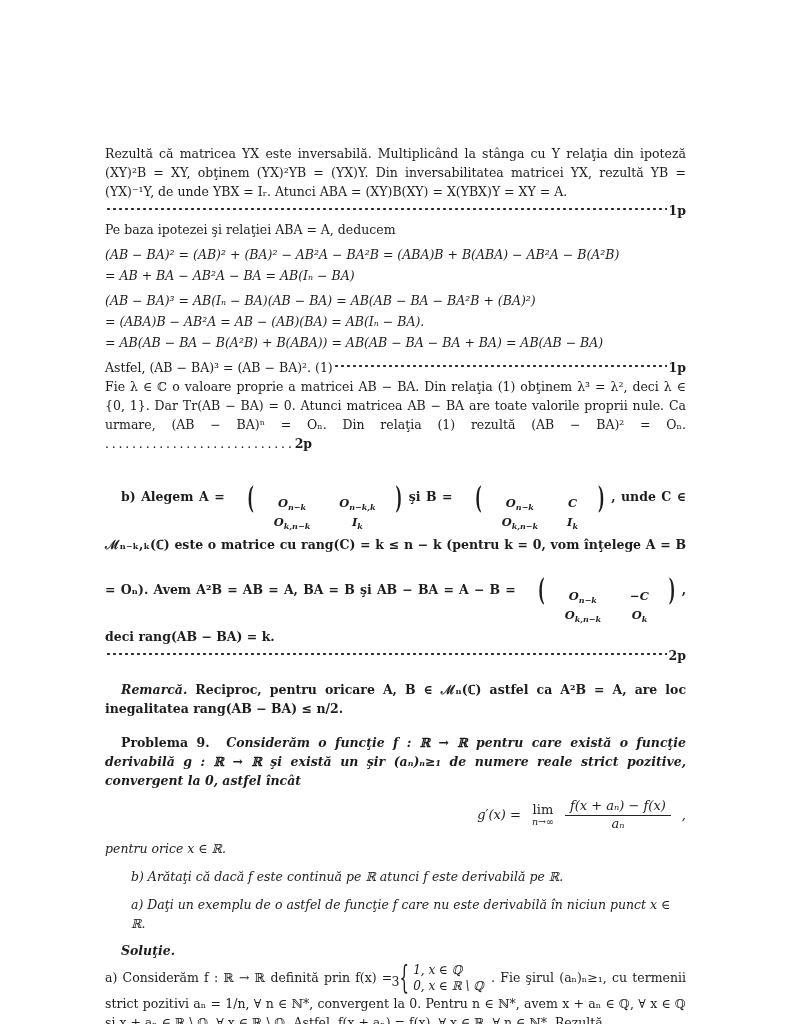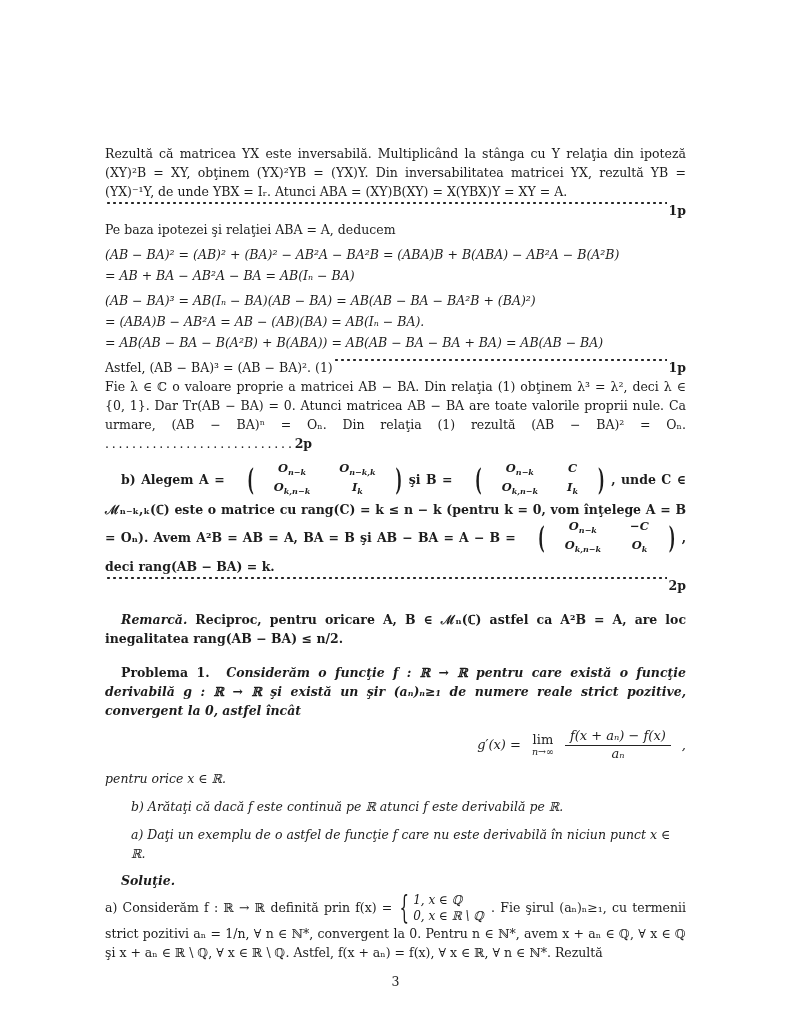--- a/index.html
+++ b/index.html
@@ -6,38 +6,38 @@
   body {
     width:791px; height:1024px; background:#ffffff; color:#1c1c1c;
     font-family:"DejaVu Serif","Liberation Serif",serif;
     font-size:12.5px; line-height:19px; position:relative; overflow:hidden;
   }
   .content { position:absolute; left:105px; width:581px; top:144px; text-align:justify; }
   p, .block { margin:0; }
   .it { font-style:italic; }
   .eq { font-style:italic; margin:2px 0; }
   .eqgroup { margin:6px 0; }
-  .leader { display:flex; align-items:flex-start; }
+  .leader { display:flex; align-items:center; }
   .leader .txt { white-space:nowrap; }
   .dotfill {
     flex:1; height:4px; margin:0 2px 3px 2px;
     background-image:radial-gradient(circle at 1.5px 2px, #222 1.05px, transparent 1.5px);
     background-size:6px 4px; background-repeat:repeat-x;
   }
   .pts { font-weight:bold; white-space:nowrap; }
   .dots-inline { letter-spacing:2.8px; }
   .ind { text-indent:16px;font-weight:bold; }
   .item { margin:9px 0 0 26px; text-align:left; }
   .sp-before { margin-top:8px; }
   .sp-before-lg { margin-top:15px; }
   
   .mat { display:inline-flex; align-items:center; vertical-align:middle; margin:0 1px; }
   .paren { display:inline-block; transform:scaleY(2.1); transform-origin:center; font-size:14px; line-height:14px; font-style:normal; }
   .mgrid { display:inline-grid; grid-template-columns:auto auto; column-gap:13px; row-gap:0px;
-           justify-items:center; font-style:italic; font-size:11.5px; line-height:15px; padding:0 4px; }
+           justify-items:center; font-style:italic; font-size:11.5px; line-height:15px; padding:0 4px;margin-top:35px; }
   .mgrid sub, .cellsub { font-size:8px; font-style:italic; }
   
   .cases { display:inline-flex; align-items:center; vertical-align:middle; margin:0 2px; }
   .brace { display:inline-block; transform:scaleY(2.1); transform-origin:center; font-size:15px; line-height:15px; margin-right:4px; }
   .crows { display:inline-block; text-align:left; font-size:12px; line-height:16px; font-style:italic; }
   .crow { display:block; }
   
   .eqrow { display:flex; justify-content:flex-end; align-items:center; gap:11px; margin:8px 0; font-style:italic; font-size:13px; }
   .lim { display:inline-block; text-align:center; }
   .limtop { display:block; font-style:normal; line-height:14px; }
@@ -118,21 +118,21 @@
     <span>, deci rang(AB − BA) = k.</span>
   </div>
 
   <div class="leader">
     <span class="dotfill"></span>
     <span class="pts">2p</span>
   </div>
 
   <p class="ind sp-before-lg"><i class="it">Remarcă.</i> <span>Reciproc, pentru oricare A, B ∈ ℳₙ(ℂ) astfel ca A²B = A, are loc inegalitatea rang(AB − BA) ≤ n/2.</span></p>
 
-  <p class="ind sp-before-lg"><b>Problema 1.</b>&nbsp;&nbsp;<span class="it">Considerăm o funcţie f : ℝ → ℝ pentru care există o funcţie derivabilă g : ℝ → ℝ şi există un şir (aₙ)ₙ≥₁ de numere reale strict pozitive, convergent la 0, astfel încât</span></p>
+  <p class="ind sp-before-lg"><b>Problema 9.</b>&nbsp;&nbsp;<span class="it">Considerăm o funcţie f : ℝ → ℝ pentru care există o funcţie derivabilă g : ℝ → ℝ şi există un şir (aₙ)ₙ≥₁ de numere reale strict pozitive, convergent la 0, astfel încât</span></p>
 
   <div class="eqrow">
     <span>g′(x) =</span>
     <span class="lim">
       <span class="limtop">lim</span>
       <span class="limbot">n→∞</span>
     </span>
     <span class="frac">
       <span class="num">f(x + aₙ) − f(x)</span>
       <span class="den">aₙ</span>

